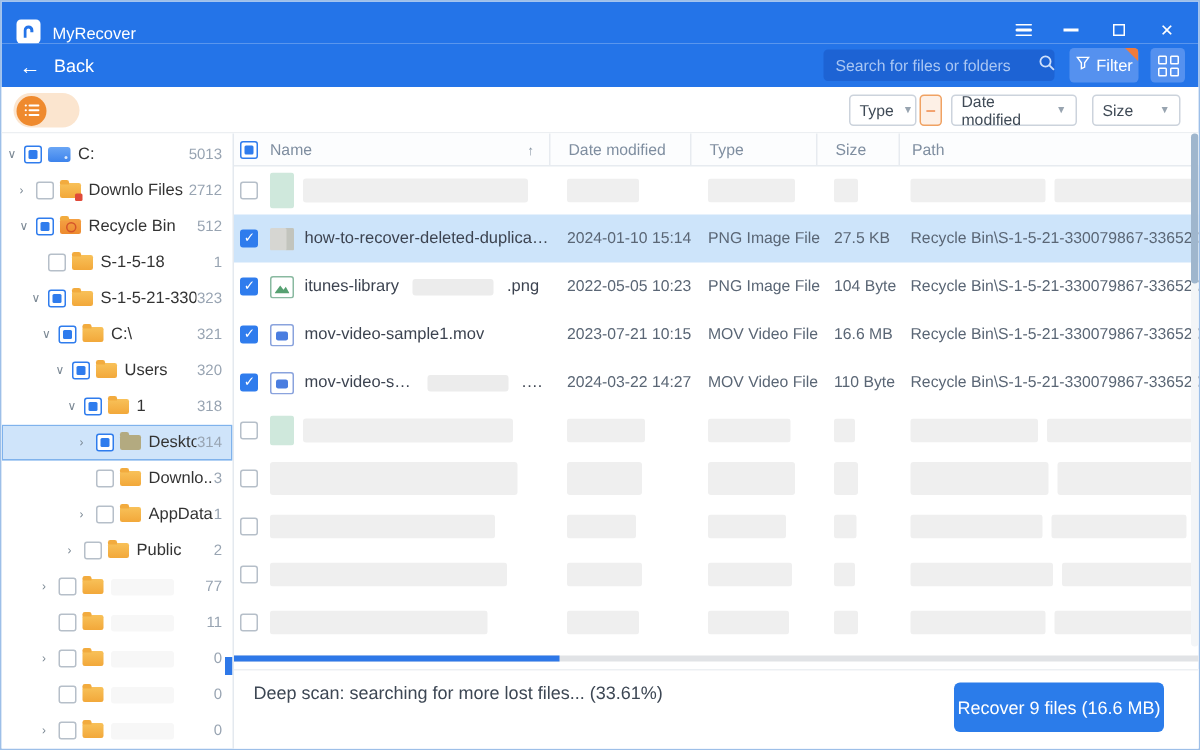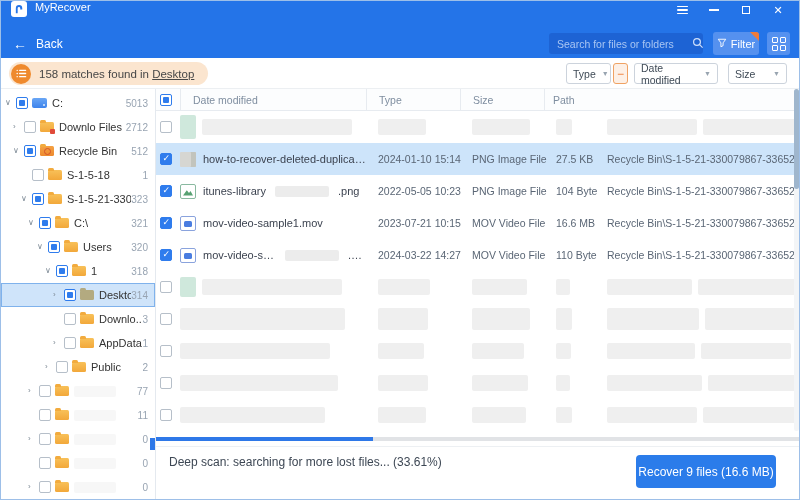--- a/index.html
+++ b/index.html
@@ -1,20 +1,20 @@
 <!DOCTYPE html>
 <html><head>
 <meta charset="utf-8">
 <style>
   * { margin:0; padding:0; box-sizing:border-box; }
   html,body { width:800px; height:500px; font-family:"Liberation Sans", sans-serif; }
   .app { position:relative; width:800px; height:500px; background:#fff; border:1px solid #9dbfe8; overflow:hidden; }
 
   
-  .titlebar { position:absolute; left:0; top:0; width:100%; height:28px; background:#2474e8; display:flex; align-items:flex-start; padding:0 10px; }
+  .titlebar { position:absolute; left:0; top:0; width:100%; height:28px; background:#2474e8; display:flex; align-items:flex-end; padding:0 10px; }
   .logo { width:16px; height:16px; background:#fff; border-radius:3px; display:flex; align-items:center; justify-content:center; }
   .app-title { color:#fff; font-size:11px; margin-left:8px; }
   .win-controls { margin-left:auto; display:flex; align-items:center; gap:10px; }
   .win-btn { width:22px; height:18px; display:flex; align-items:center; justify-content:center; color:#fff; font-size:11px; cursor:default; }
   .hamburger { display:flex; flex-direction:column; gap:2px; }
   .hamburger i { display:block; width:11px; height:1.6px; background:#fff; border-radius:1px; }
   .min-bar { width:10px; height:1.6px; background:#fff; }
   .max-box { width:8px; height:8px; border:1.4px solid #fff; }
 
   
@@ -186,24 +186,20 @@
             <g stroke="#fff" stroke-width="1.4" stroke-linecap="round">
               <line x1="1.2" y1="2.5" x2="1.4" y2="2.5"></line>
               <line x1="4" y1="2.5" x2="10.5" y2="2.5"></line>
               <line x1="1.2" y1="6" x2="1.4" y2="6"></line>
               <line x1="4" y1="6" x2="10.5" y2="6"></line>
               <line x1="1.2" y1="9.5" x2="1.4" y2="9.5"></line>
               <line x1="4" y1="9.5" x2="10.5" y2="9.5"></line>
             </g>
           </svg>
       </span>
-      <span class="banner-text">
-        <span>158 matches found in</span>
-        <span class="banner-link">Desktop</span>
-      </span>
     </div>
     <div class="dd dd-type">
       <span>Type</span>
         <span class="chev">▼</span>
     </div>
     <div class="dd-remove">
         <span>−</span>
       </div>
     <div class="dd dd-date">
       <span>Date modified</span>
@@ -337,20 +333,24 @@
     </div>
     <span class="side-scroll-mark"></span>
   </div>
 
   <div class="content">
 
     <div class="thead grid-cols">
       <span class="hc cell-cb">
           <span class="cbx partial"></span>
         </span>
+      <span class="hc hc-name">
+        <span>Name</span>
+          <span class="sort-arrow">↑</span>
+      </span>
       <span class="hc sep hc-pad">Date modified</span>
       <span class="hc sep hc-pad">Type</span>
       <span class="hc sep hc-pad">Size</span>
       <span class="hc sep" style="padding-left:8px">Path</span>
     </div>
 
     <div class="blur-row grid-cols">
       <span class="cell-cb">
           <span class="cbx"></span>
         </span>

